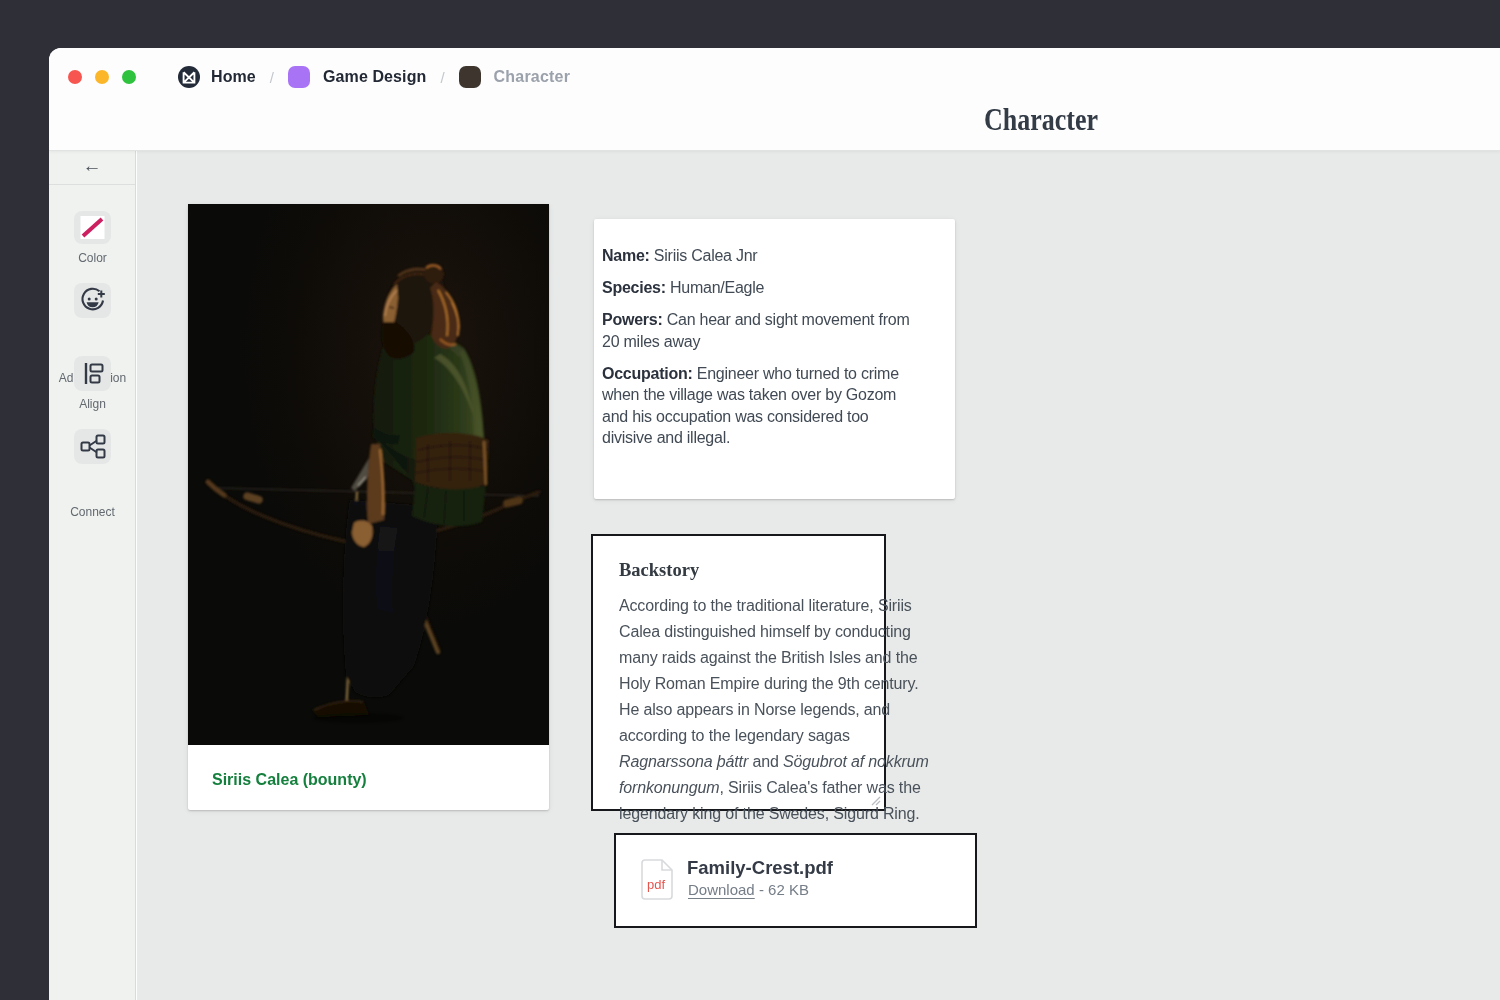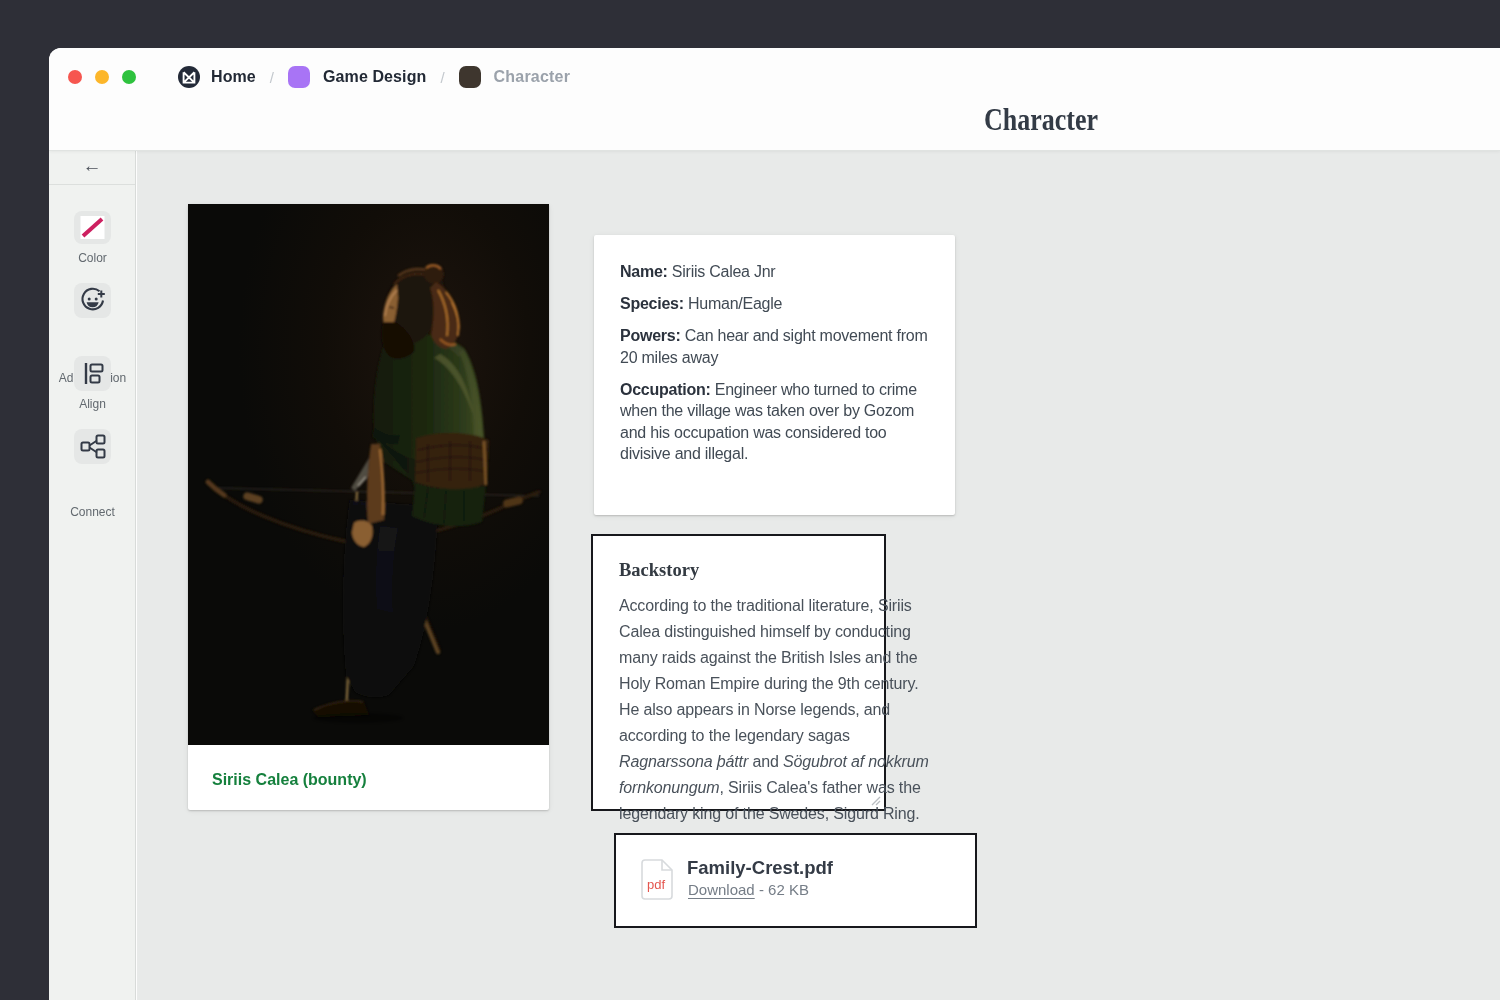--- a/index.html
+++ b/index.html
@@ -29,21 +29,21 @@
   .sb-top { position:absolute; top:0; left:0; right:0; height:34px; border-bottom:1px solid #dcdfdd; }
   .backarrow { position:absolute; left:0; right:0; top:4px; text-align:center; font-size:19px; color:#4a5058; }
   .toolbtn { position:absolute; left:25px; width:37px; border-radius:8px; background:#e5e7e6; }
   .toollabel { position:absolute; left:-30px; width:147px; text-align:center; font-size:12px; color:#62696f; }
   
   .canvas { position:absolute; left:88px; top:103px; right:0; bottom:0; background:#e8eae9; }
   .card { position:absolute; background:#fff; }
   .shadowcard { border-radius:2px; box-shadow:0 1px 2px rgba(0,0,0,.18), 0 1px 6px rgba(0,0,0,.06); }
   .photo-card { left:51px; top:53px; width:361px; height:606px; }
   .photo-cap { position:absolute; left:24px; top:567px; white-space:nowrap; font-size:16px; font-weight:bold; color:#15803d; }
-  .info-card { left:457px; top:84px; width:361px; height:280px; padding:26px 26px; }
+  .info-card { left:457px; top:68px; width:361px; height:280px; padding:26px 8px; }
   .info-card p { white-space:nowrap; letter-spacing:-0.25px; font-size:16px; line-height:21.5px; color:#414a54; margin-bottom:10.5px; }
   .info-card b, .bold { color:#2b323d; font-weight:bold; }
   .border-card { border:2.5px solid #17181c; background:#fff; }
   .backstory-card { left:454px; top:383px; width:295px; height:277px; padding:24px 26px; }
   .backstory-card h2 { font-family:"Liberation Serif", serif; font-size:18.5px; color:#333a42; margin-bottom:12px; }
   .backstory-card p { white-space:nowrap; letter-spacing:-0.15px; font-size:16px; line-height:26px; color:#49515a; }
   .pdf-card { left:477px; top:682px; width:363px; height:95px; }
   .pdf-title { position:absolute; left:71px; top:22px; font-size:18.5px; font-weight:bold; color:#343b46; }
   .pdf-sub { position:absolute; left:72px; top:46px; font-size:15px; color:#757d87; }
   .pdf-sub u { text-underline-offset:3px;text-align:right; }

